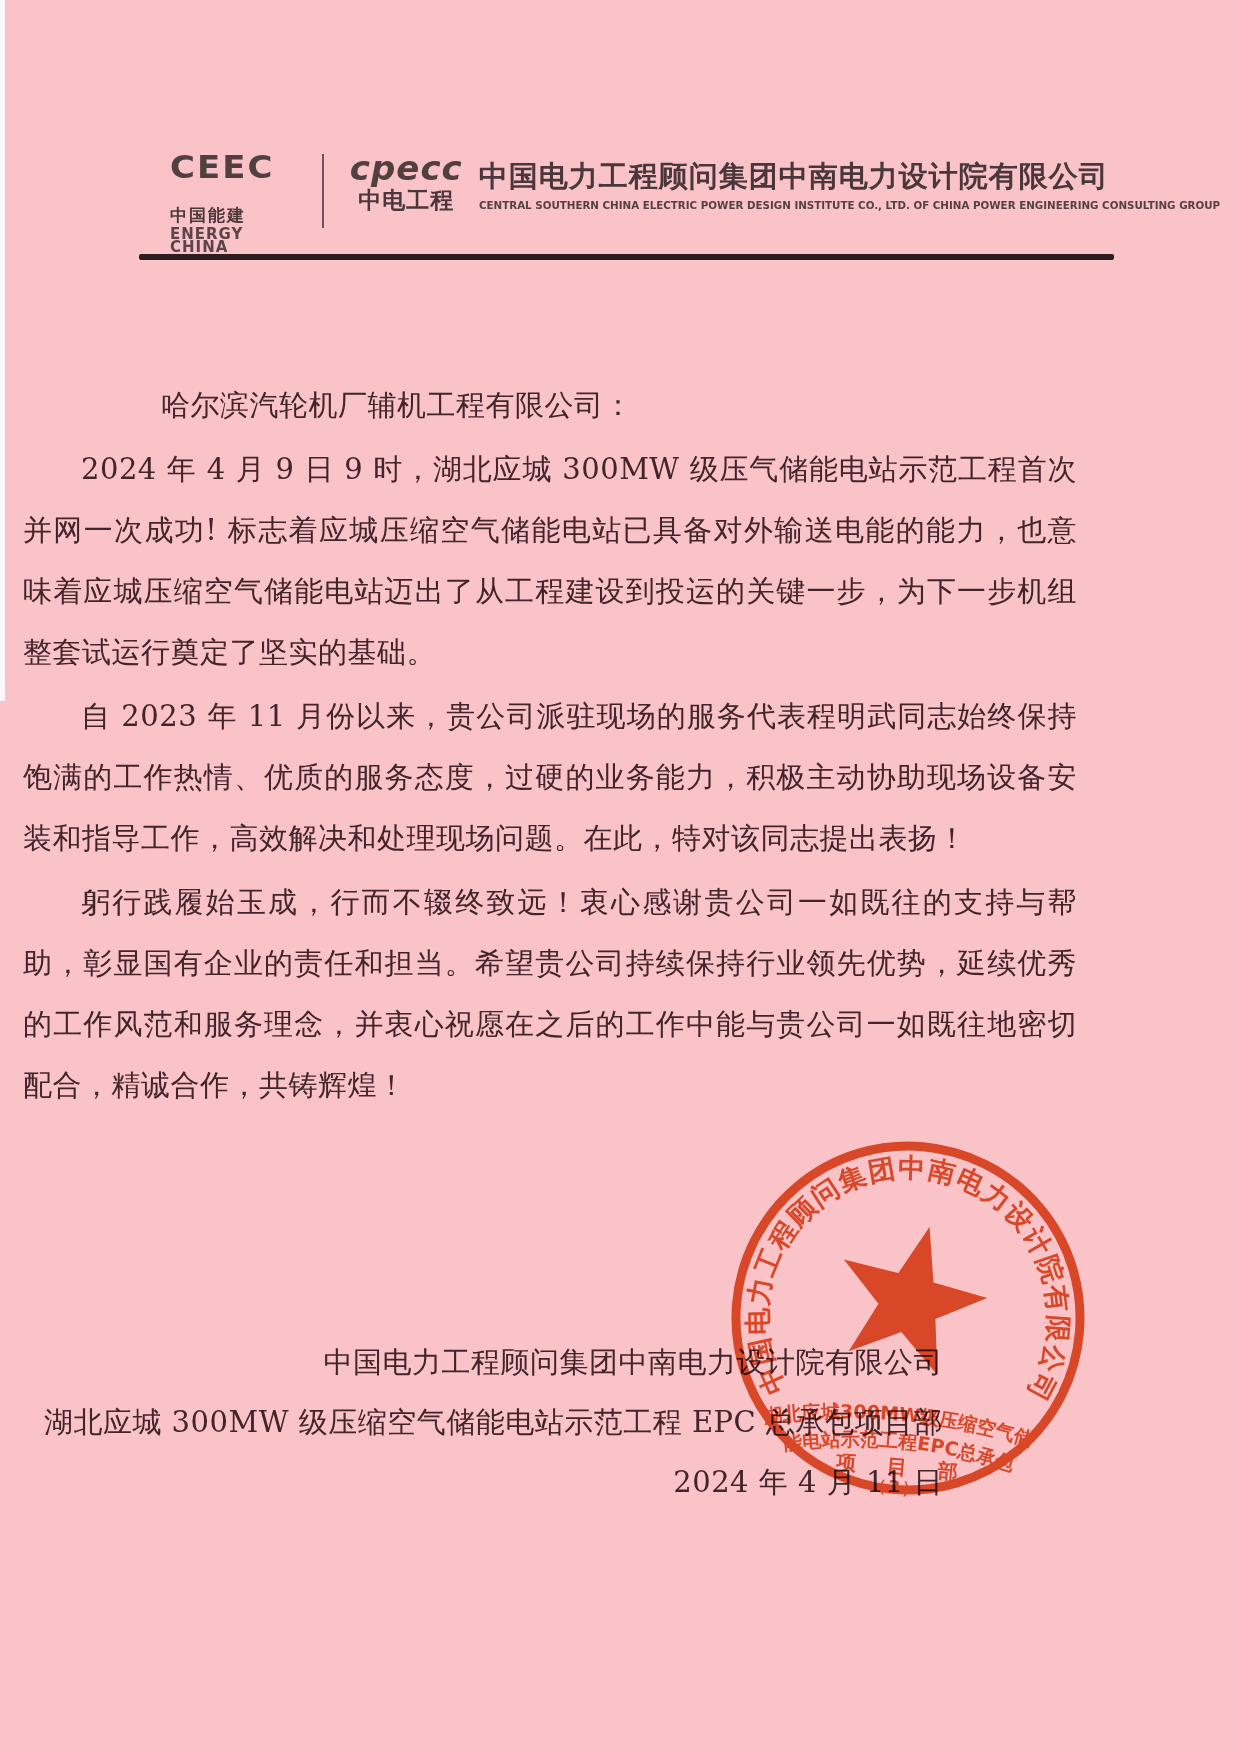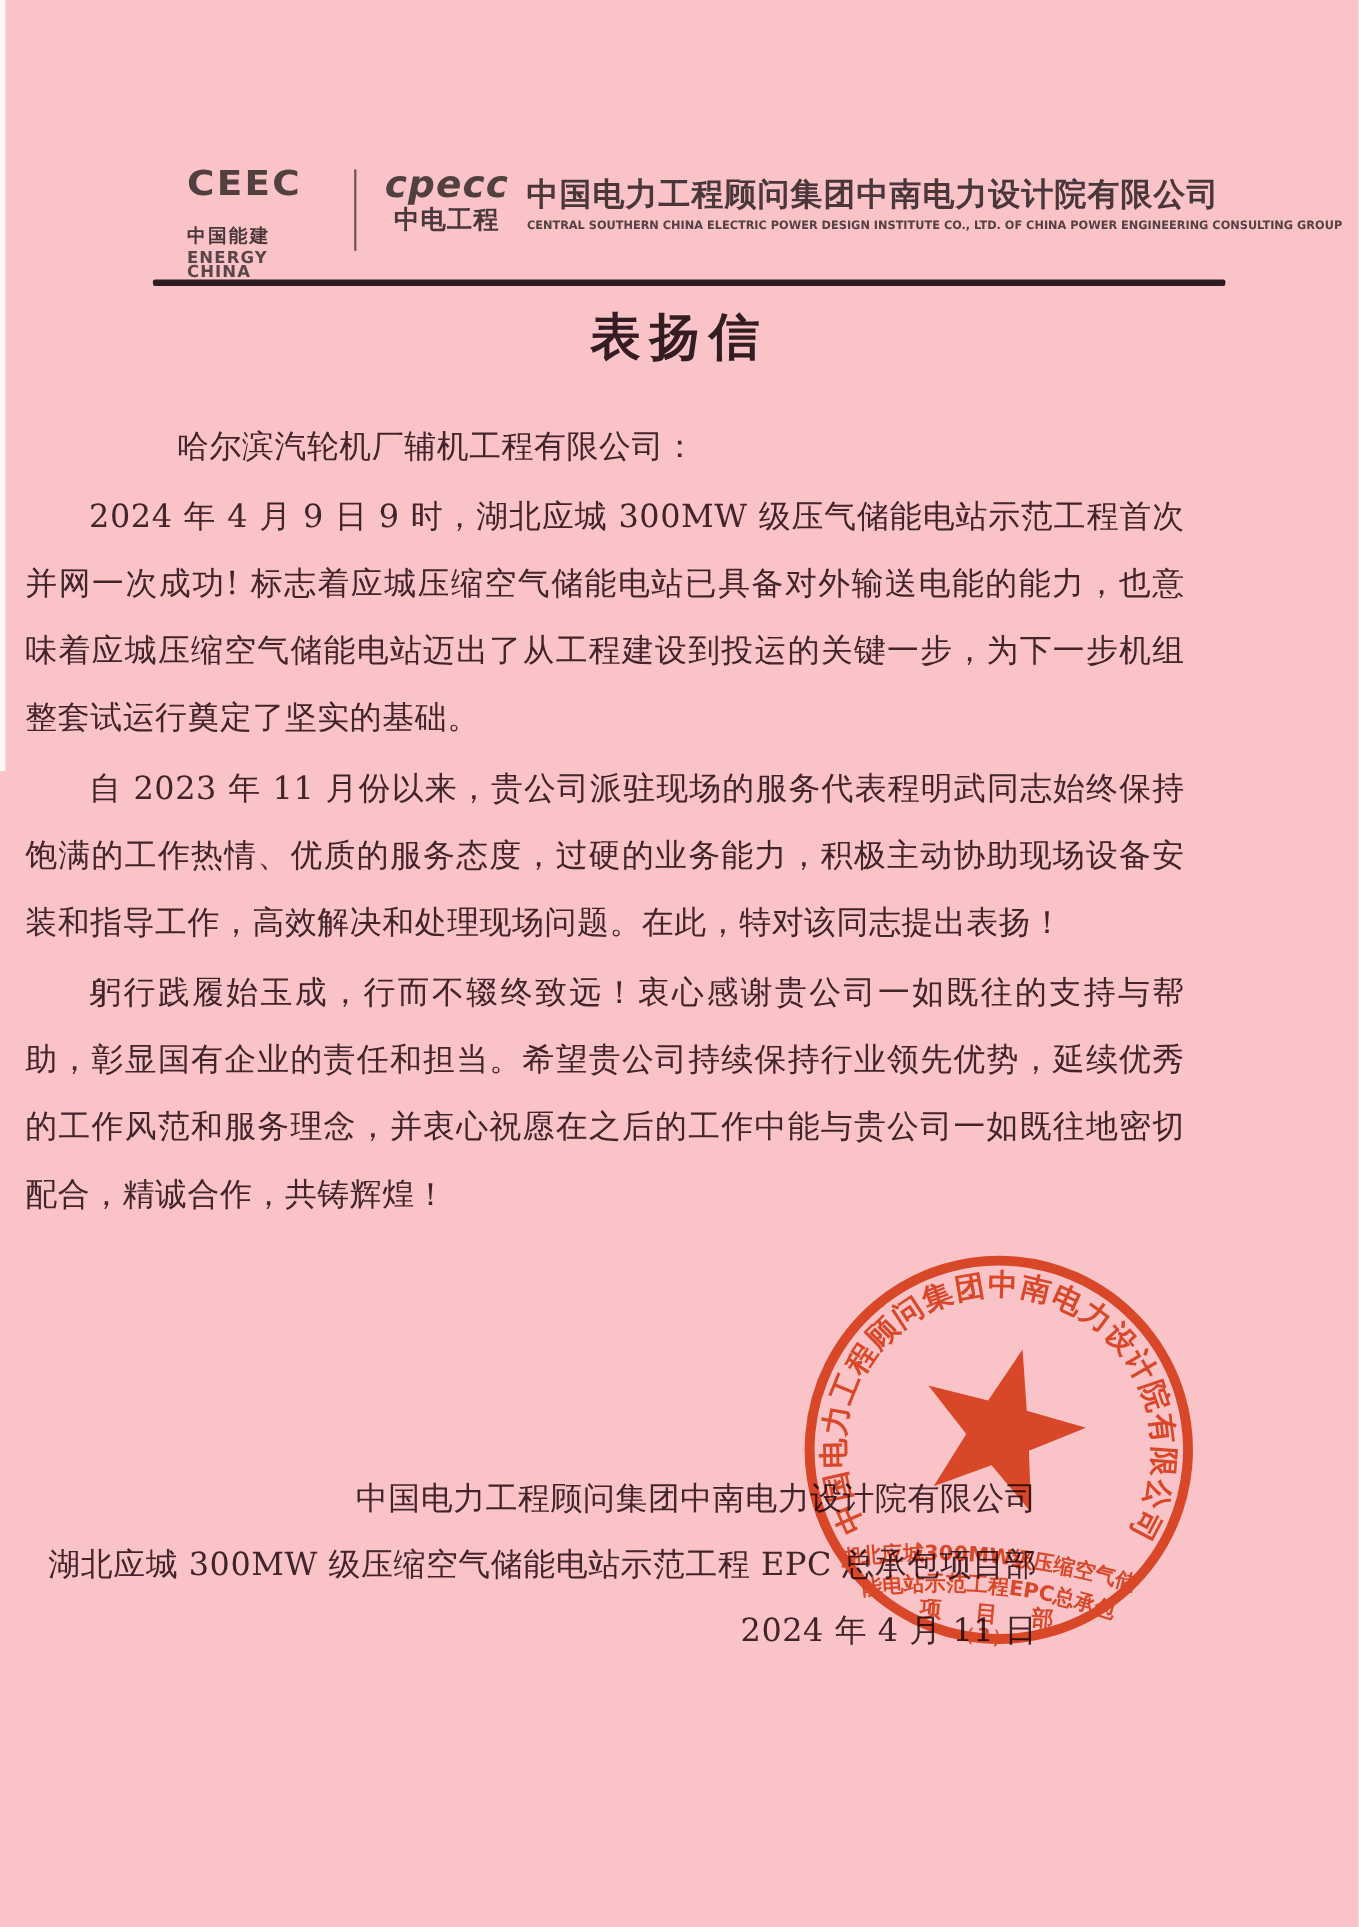--- a/index.html
+++ b/index.html
@@ -119,21 +119,20 @@
       <div class="cpecc-cn">中电工程</div>
     </div>
     <div class="company-block">
       <div class="company-cn">中国电力工程顾问集团中南电力设计院有限公司</div>
       <div class="company-en">CENTRAL SOUTHERN CHINA ELECTRIC POWER DESIGN INSTITUTE CO., LTD. OF CHINA POWER ENGINEERING CONSULTING GROUP</div>
     </div>
   </header>
 
   <div class="rule"></div>
 
-  <h1 class="title">表扬信</h1>
 
   <div class="body-text">
     <p class="salutation">哈尔滨汽轮机厂辅机工程有限公司：</p>
     <p class="para">2024 年 4 月 9 日 9 时，湖北应城 300MW 级压气储能电站示范工程首次并网一次成功! 标志着应城压缩空气储能电站已具备对外输送电能的能力，也意味着应城压缩空气储能电站迈出了从工程建设到投运的关键一步，为下一步机组整套试运行奠定了坚实的基础。</p>
     <p class="para">自 2023 年 11 月份以来，贵公司派驻现场的服务代表程明武同志始终保持饱满的工作热情、优质的服务态度，过硬的业务能力，积极主动协助现场设备安装和指导工作，高效解决和处理现场问题。在此，特对该同志提出表扬！</p>
     <p class="para">躬行践履始玉成，行而不辍终致远！衷心感谢贵公司一如既往的支持与帮助，彰显国有企业的责任和担当。希望贵公司持续保持行业领先优势，延续优秀的工作风范和服务理念，并衷心祝愿在之后的工作中能与贵公司一如既往地密切配合，精诚合作，共铸辉煌！</p>
   </div>
 
   <div class="signature">
     <div>中国电力工程顾问集团中南电力设计院有限公司</div>

